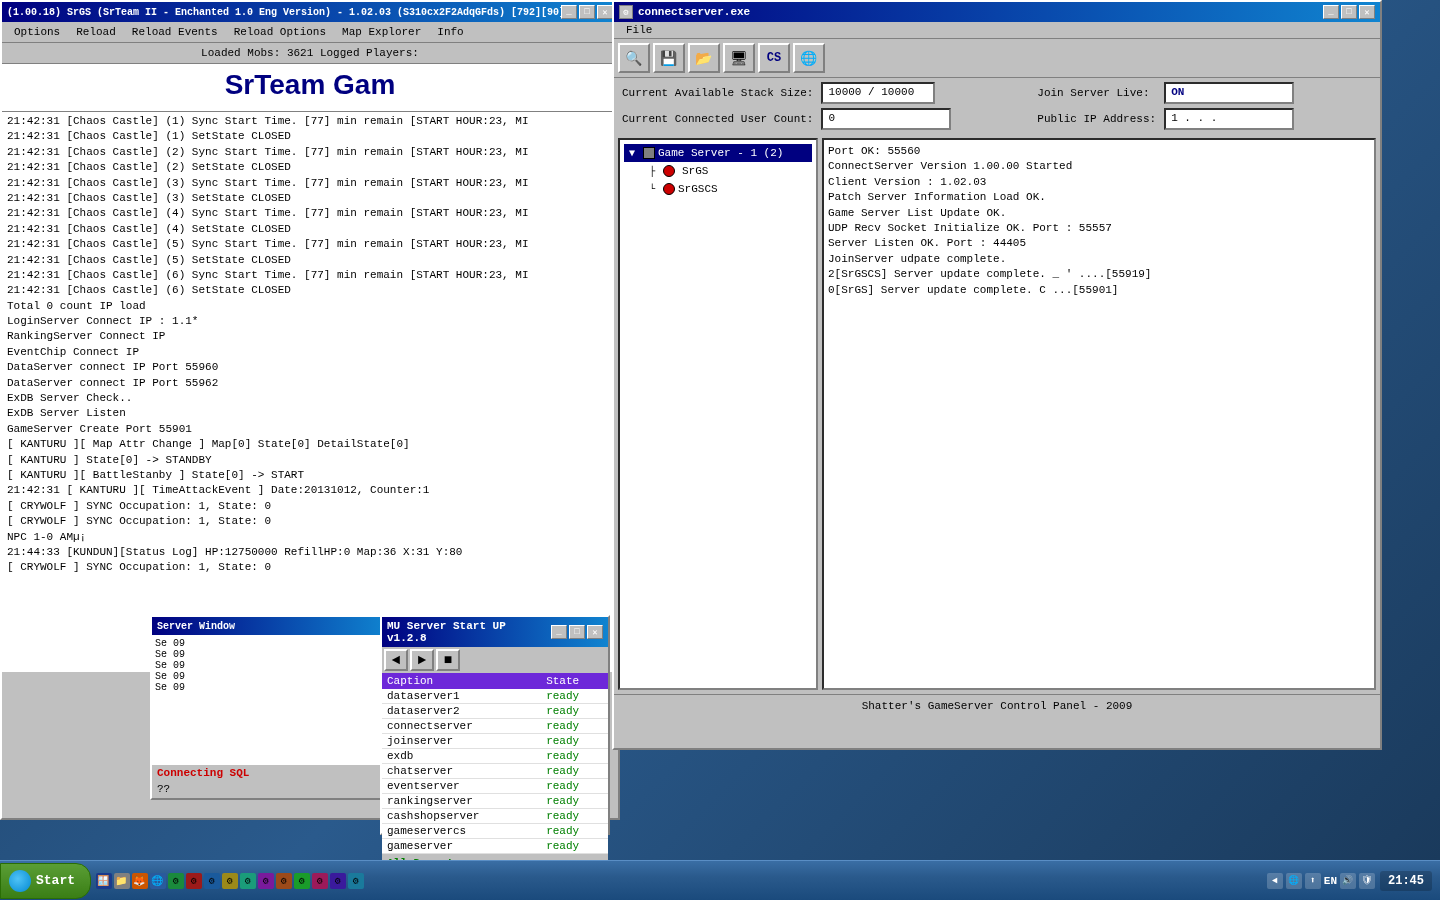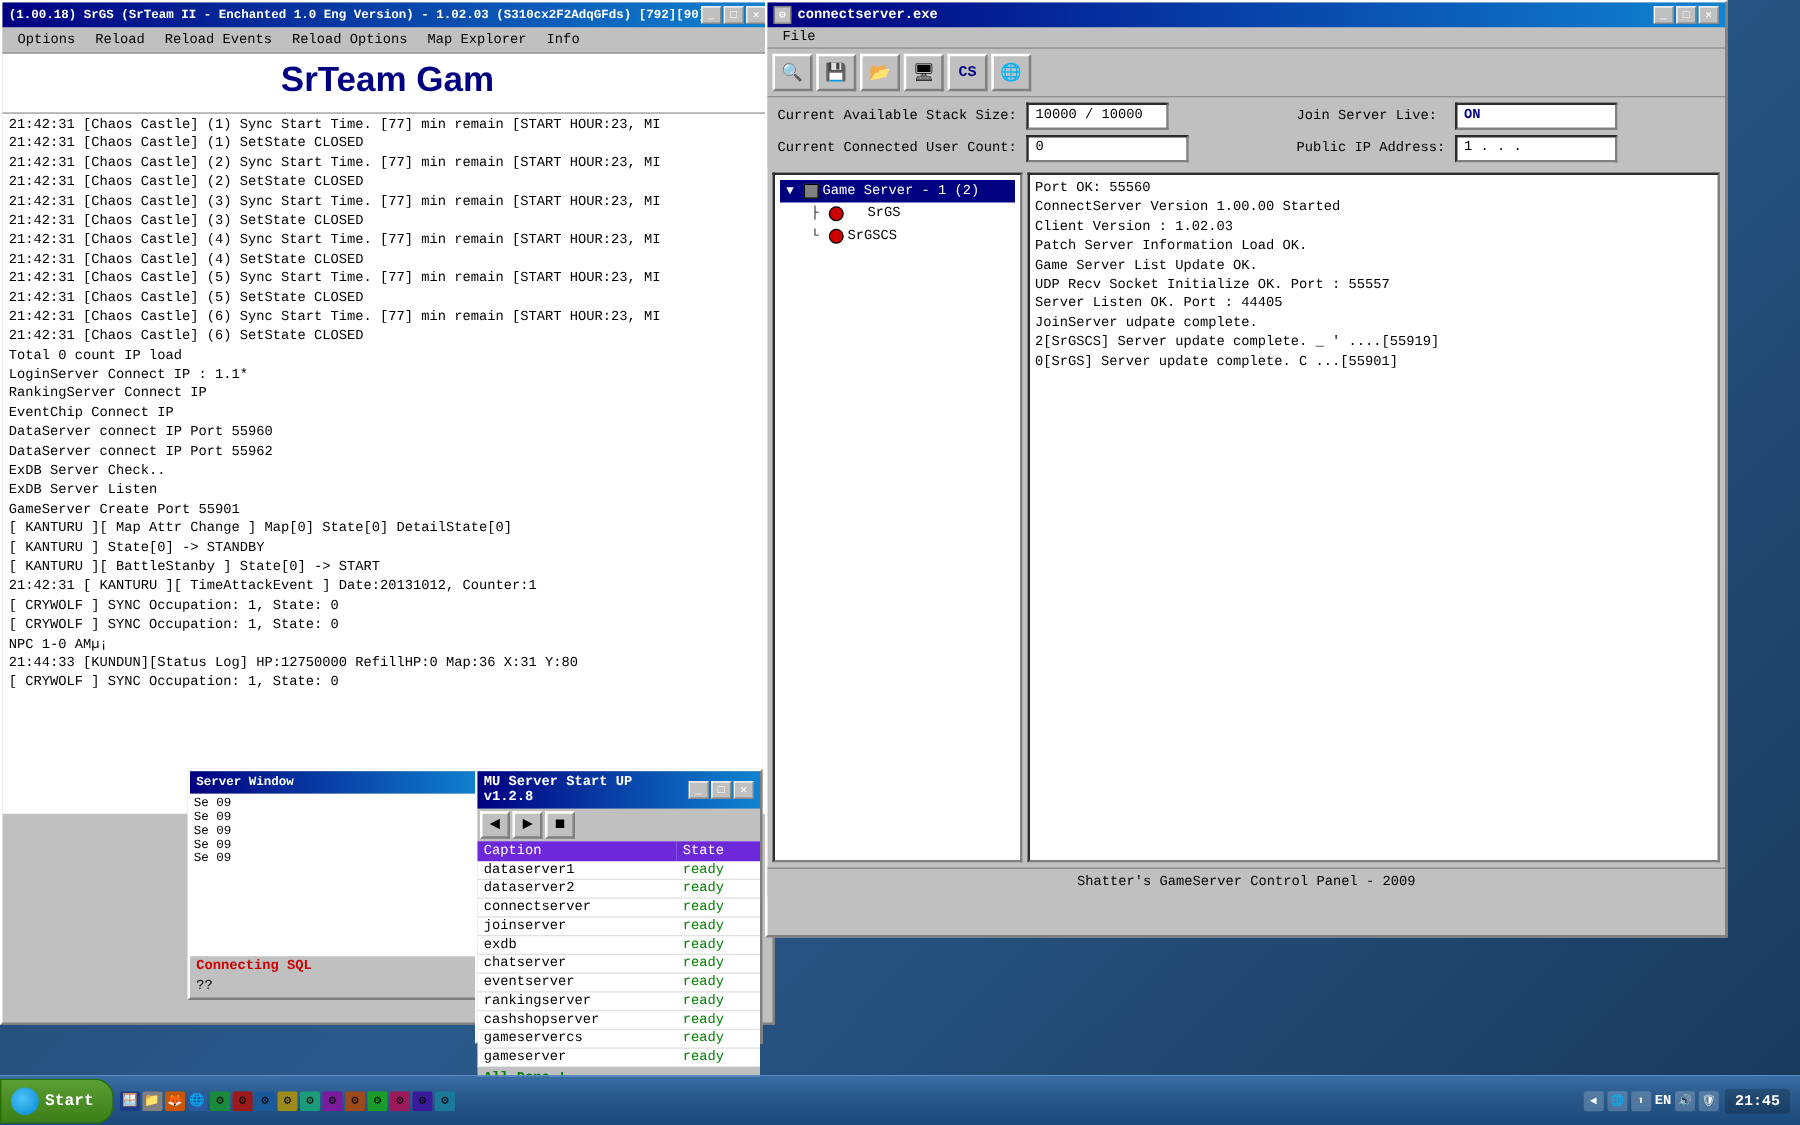--- a/index.html
+++ b/index.html
@@ -453,20 +453,23 @@
         <div class="win-btn">✕</div>
       </div>
     </div>
     <div class="srgs-menubar">
       <span class="menu-item">Options</span>
       <span class="menu-item">Reload</span>
       <span class="menu-item">Reload Events</span>
       <span class="menu-item">Reload Options</span>
       <span class="menu-item">Map Explorer</span>
       <span class="menu-item">Info</span>
+    </div>
+    <div class="srgs-header">
+      <span>Loaded Mobs: 3621 Logged Players:</span>
     </div>
     <div style="background: white; padding: 0 10px 5px; border-bottom: 1px solid #808080;">
       <div class="srgs-title-text">SrTeam Gam</div>
     </div>
     <div class="srgs-log" id="srgs-log-container">
     <div class="log-line">21:42:31 [Chaos Castle] (1) Sync Start Time. [77] min remain [START HOUR:23, MI</div>
         <div class="log-line">21:42:31 [Chaos Castle] (1) SetState CLOSED</div>
         <div class="log-line">21:42:31 [Chaos Castle] (2) Sync Start Time. [77] min remain [START HOUR:23, MI</div>
         <div class="log-line">21:42:31 [Chaos Castle] (2) SetState CLOSED</div>
         <div class="log-line">21:42:31 [Chaos Castle] (3) Sync Start Time. [77] min remain [START HOUR:23, MI</div>
@@ -550,21 +553,21 @@
 
       <div class="server-tree">
         <div class="tree-item selected">
           <span class="tree-icon">▼</span>
           <div class="server-icon"></div>
           <span style="margin-left:3px;">Game Server - 1 (2)</span>
         </div>
         <div class="tree-item" style="padding-left:20px;">
           <span class="tree-icon">├</span>
           <div class="server-icon-red"></div>
-          <span style="margin-left:19px;">SrGS</span>
+          <span style="margin-left:7px;">SrGS</span>
         </div>
         <div class="tree-item" style="padding-left:20px;">
           <span class="tree-icon">└</span>
           <div class="server-icon-red"></div>
           <span style="margin-left:3px;">SrGSCS</span>
         </div>
       </div>
 
       <div class="connect-log" id="connect-log-container">
           <div class="log-line">Port OK: 55560</div>

